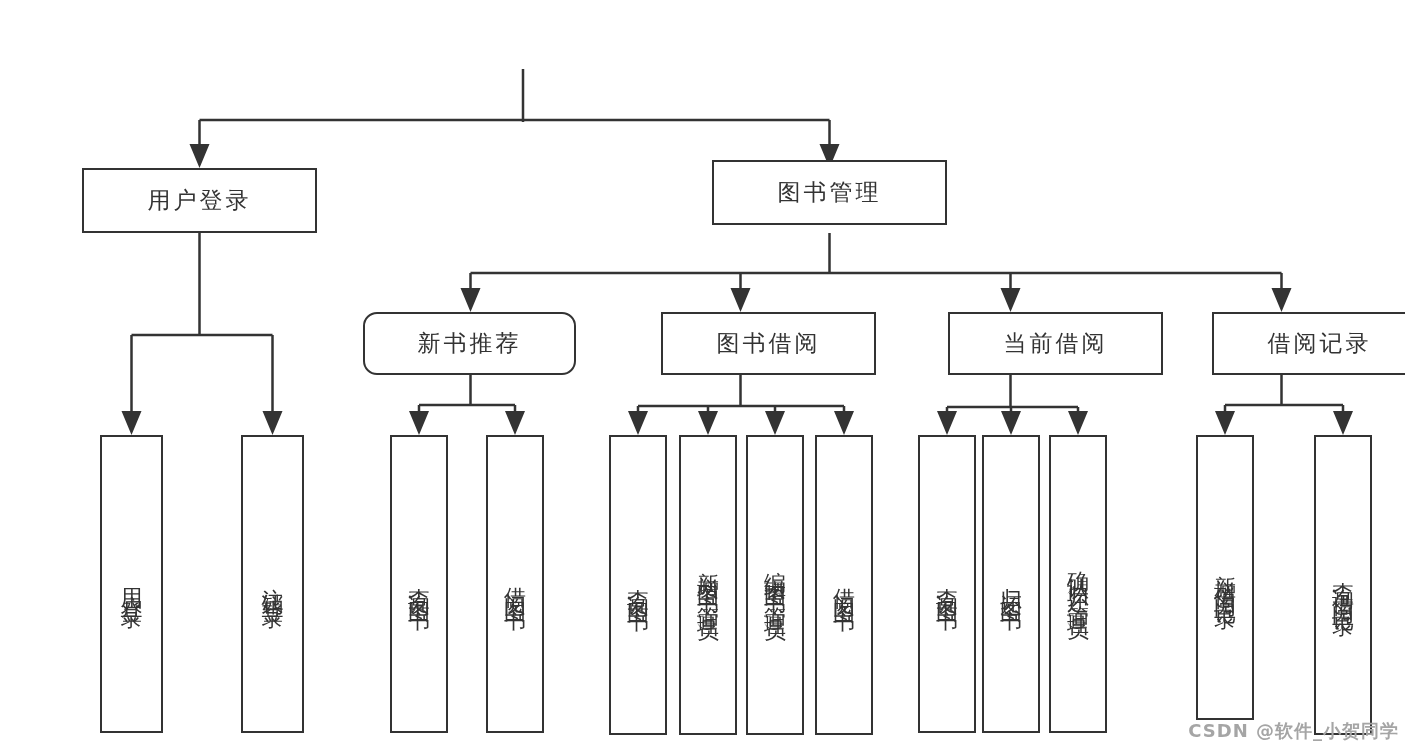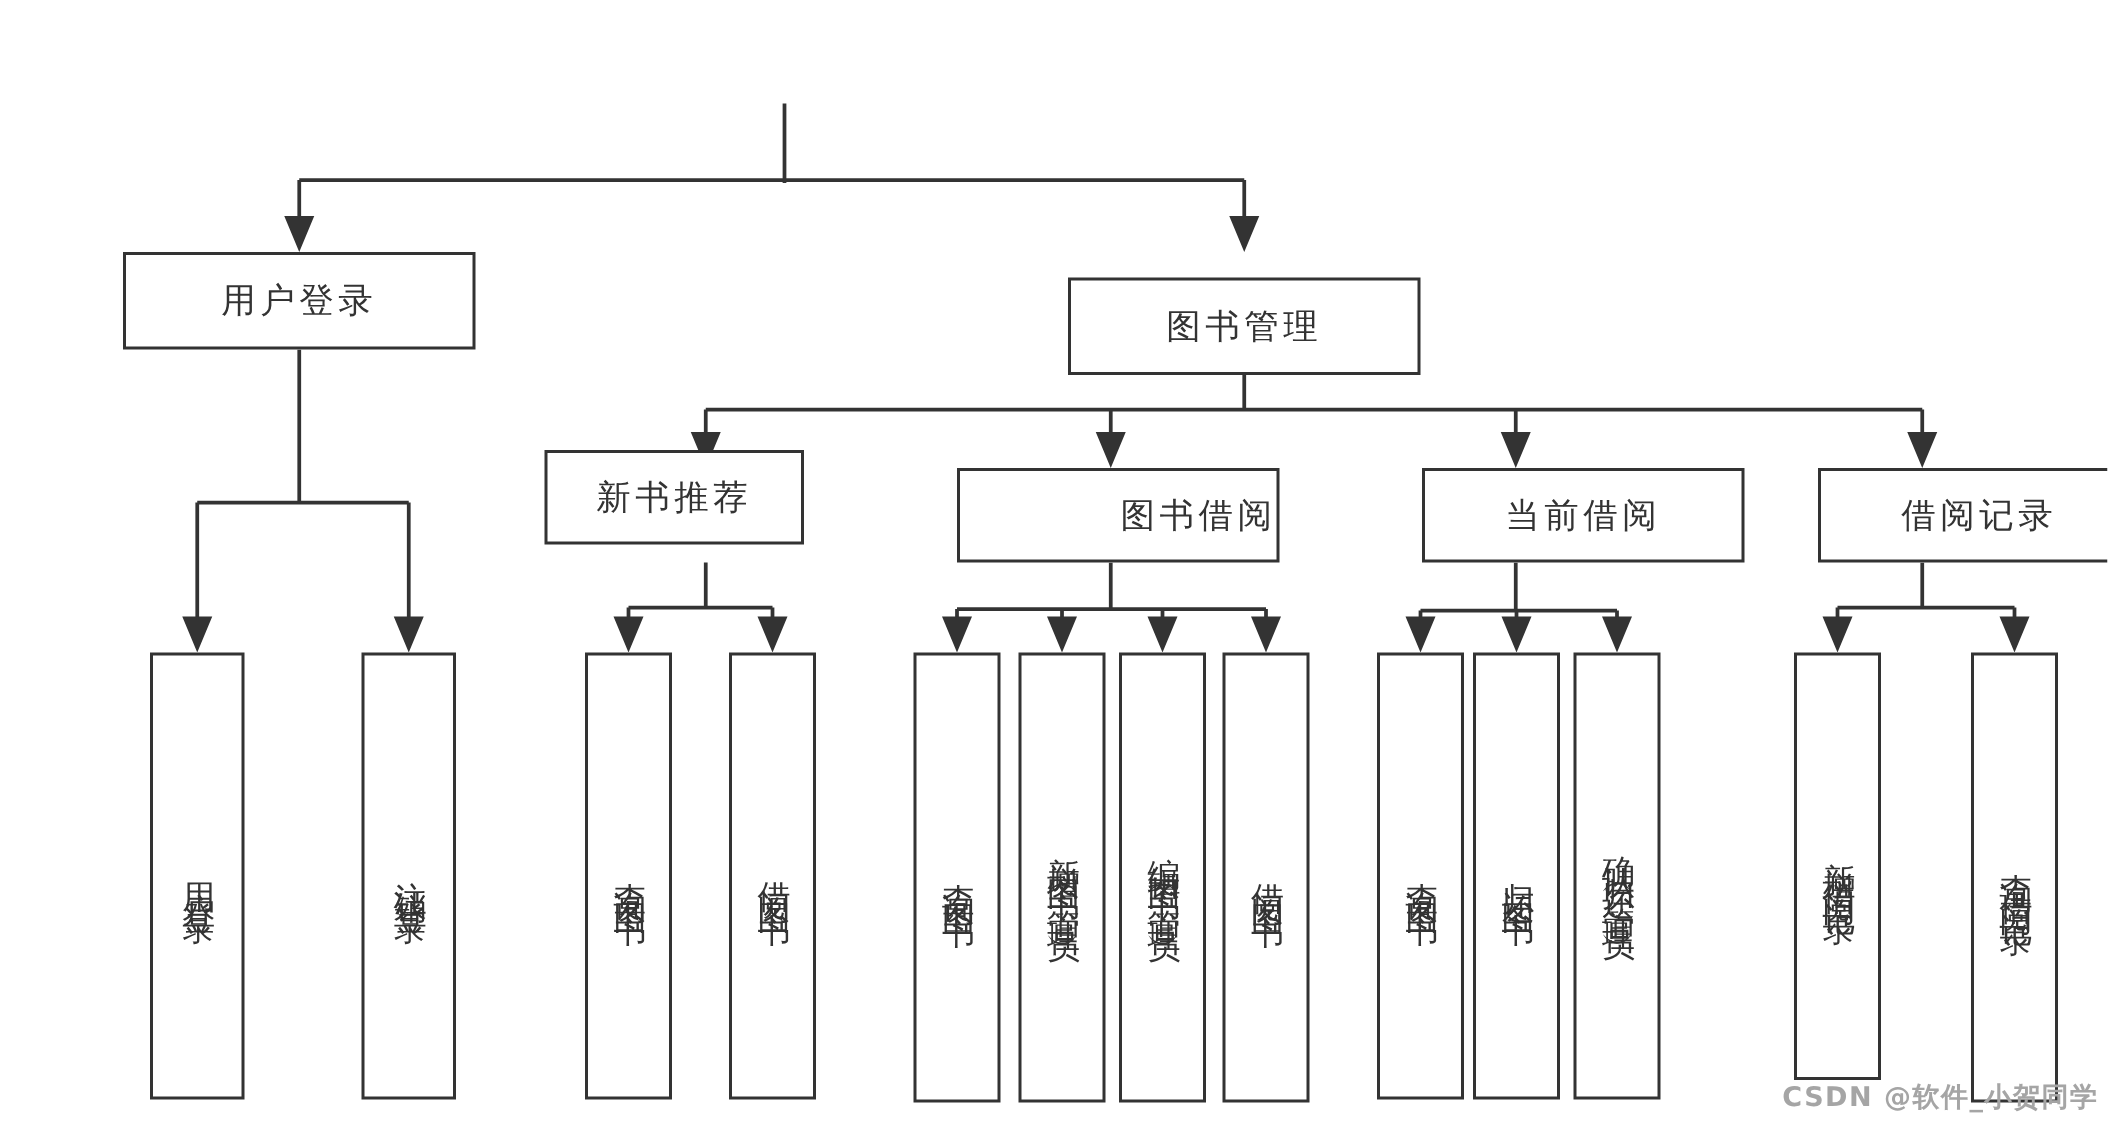--- a/index.html
+++ b/index.html
@@ -20,24 +20,24 @@
     font-size:23px; letter-spacing:3px; color:var(--text,#333); white-space:nowrap;
   }
   .vlabel{
     writing-mode:vertical-rl; text-orientation:mixed; line-height:1;
     font-size:22px; letter-spacing:7px; color:var(--text,#333); white-space:nowrap;
   }
   
   #n-root{left:21px; top:13px; width:1004px; height:56px;}
   
   #n-login{left:82px;  top:168px; width:235px; height:65px;}
-  #n-mgmt {left:712px; top:185px; width:235px; height:65px;}
+  #n-mgmt {left:712px; top:160px; width:235px; height:65px;}
   
-  #n-s0{left:363px;  top:300px; width:173px; height:63px;}
-  #n-s1{left:638px;  top:312px; width:215px; height:63px;justify-content:flex-end;}
+  #n-s0{left:363px;  top:312px; width:213px; height:63px;border-radius:14px;}
+  #n-s1{left:661px;  top:312px; width:215px; height:63px;}
   #n-s2{left:903px;  top:312px; width:215px; height:63px;margin-left:45px;}
   #n-s3{left:1174px; top:312px; width:215px; height:63px;margin-left:38px;}
   
   #n-a1{left:100px;  top:435px; width:63px; height:298px;}
   #n-a2{left:241px;  top:435px; width:63px; height:298px;}
   #n-b1{left:390px;  top:435px; width:58px; height:298px;}
   #n-b2{left:486px;  top:435px; width:58px; height:298px;}
   #n-c1{left:609px;  top:435px; width:58px; height:300px;}
   #n-c2{left:679px;  top:435px; width:58px; height:300px;}
   #n-c3{left:746px;  top:435px; width:58px; height:300px;}

